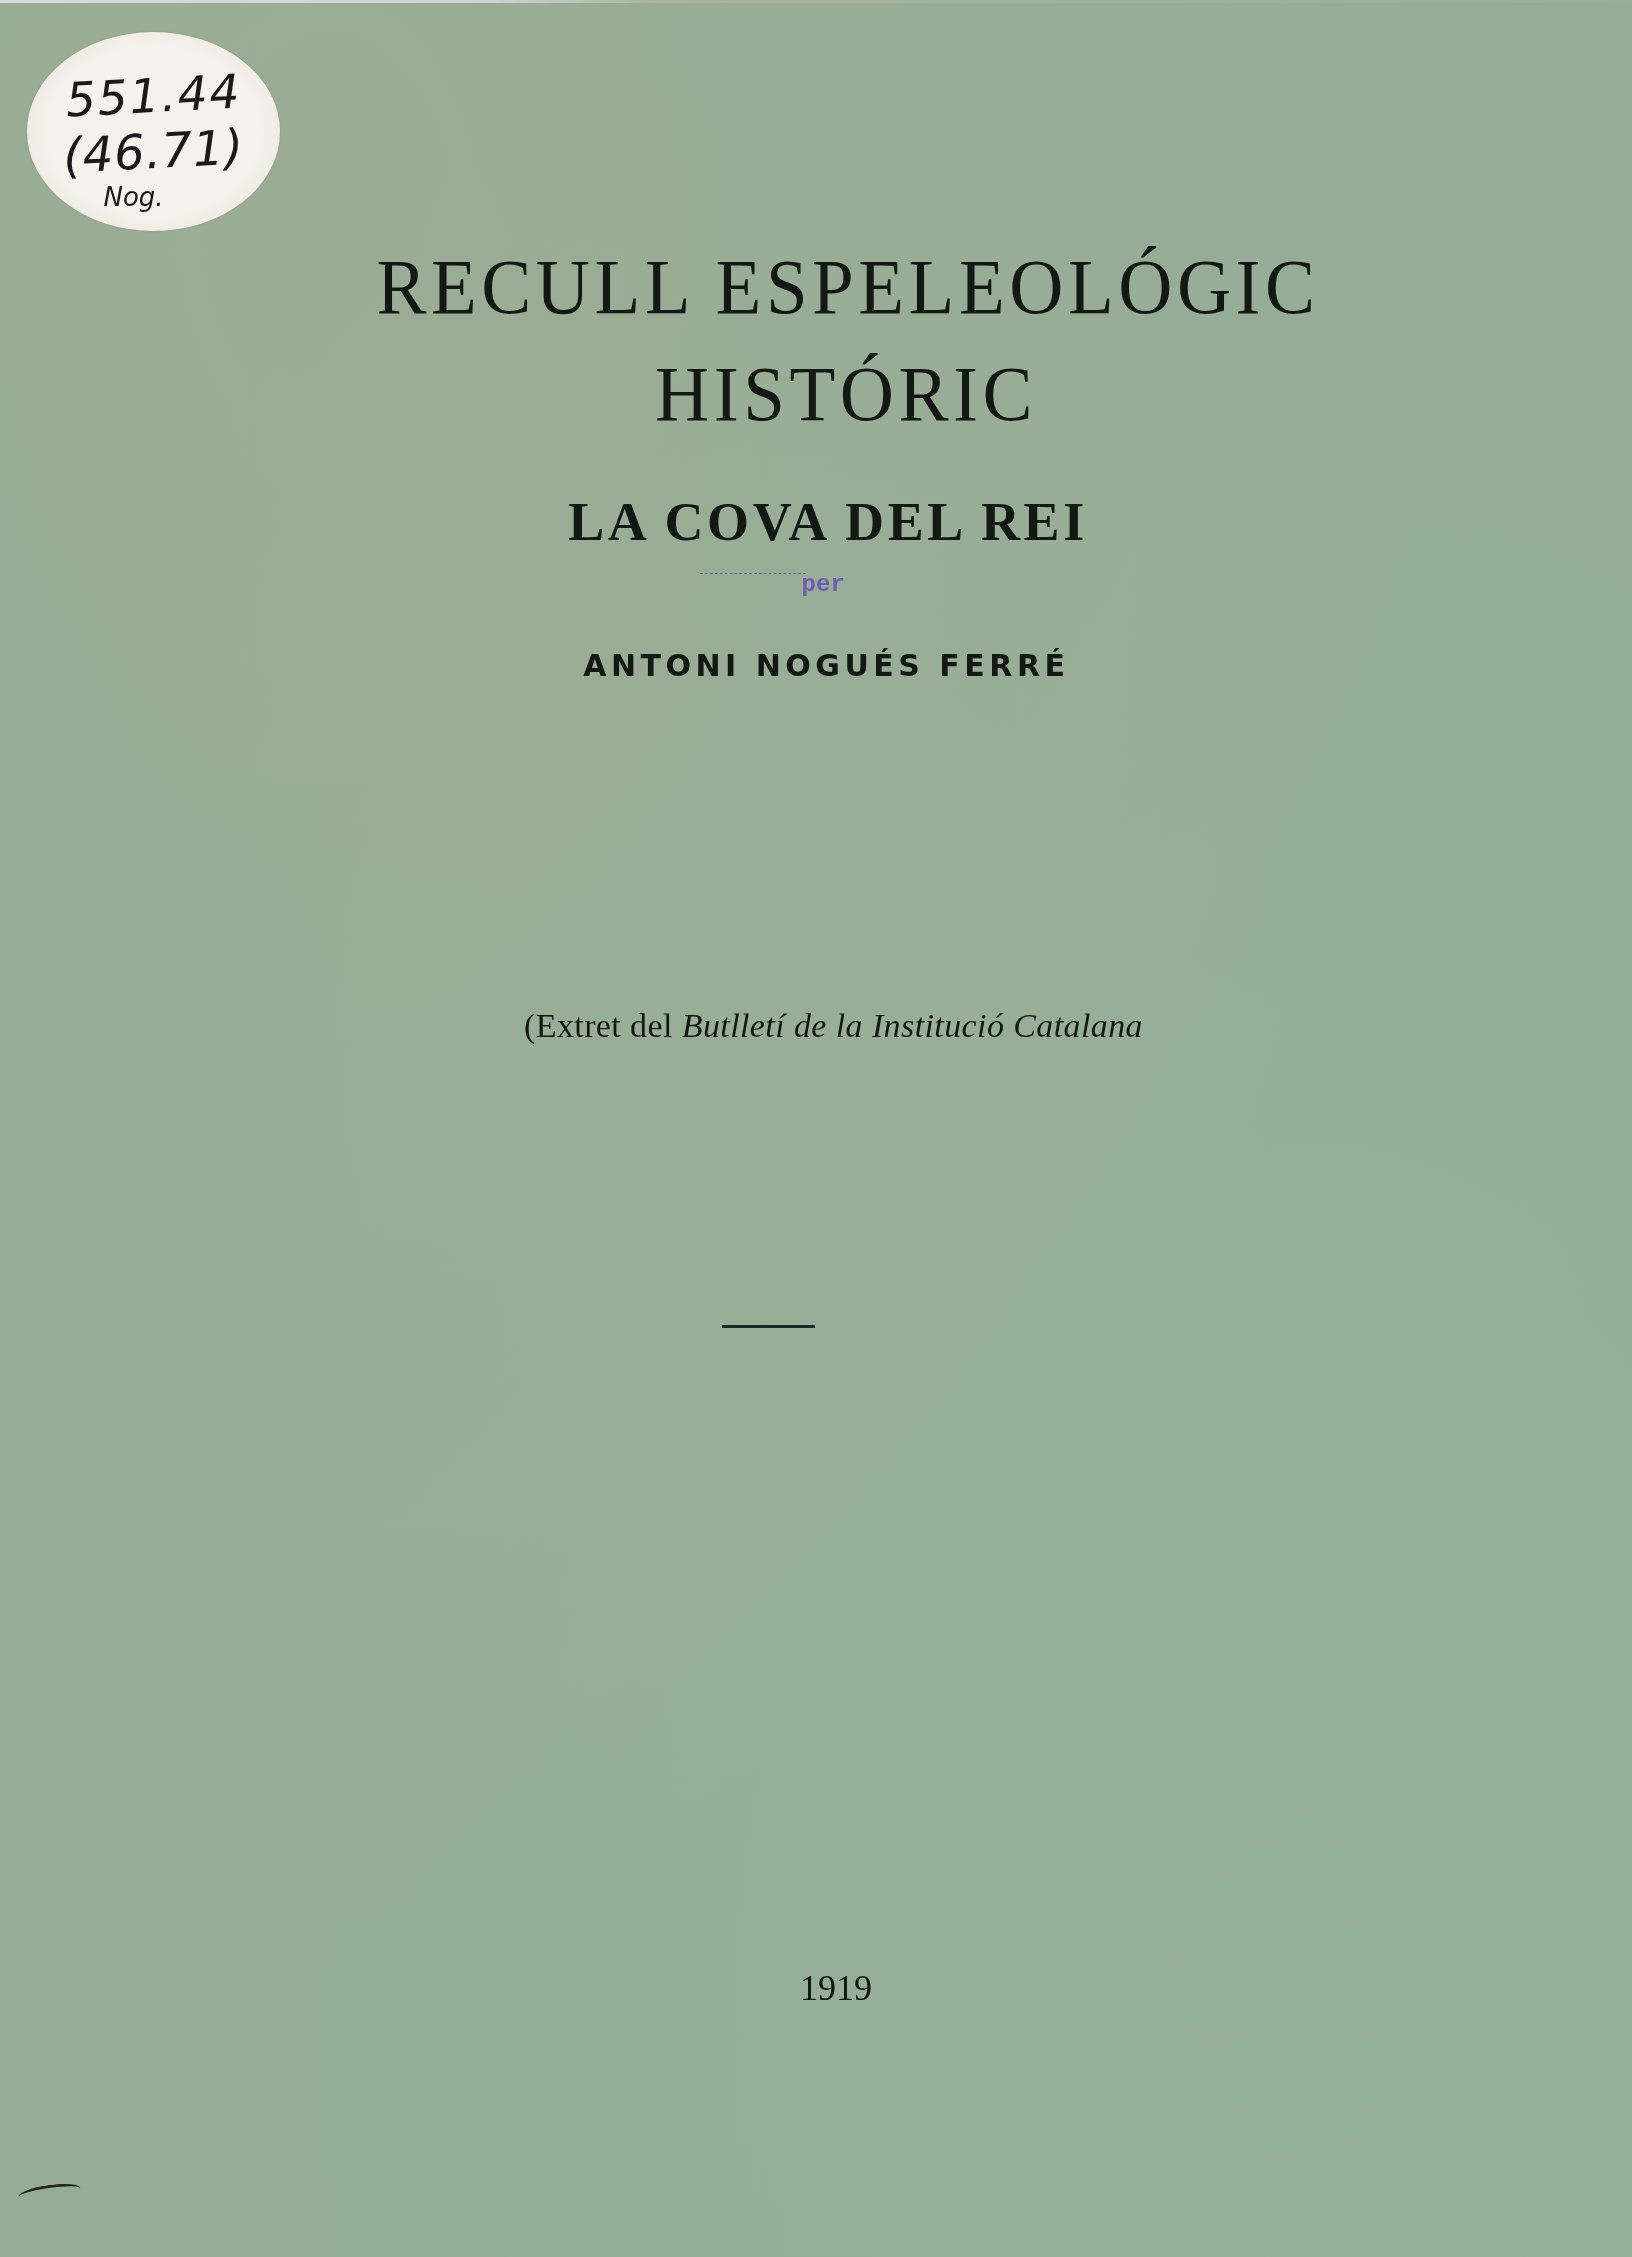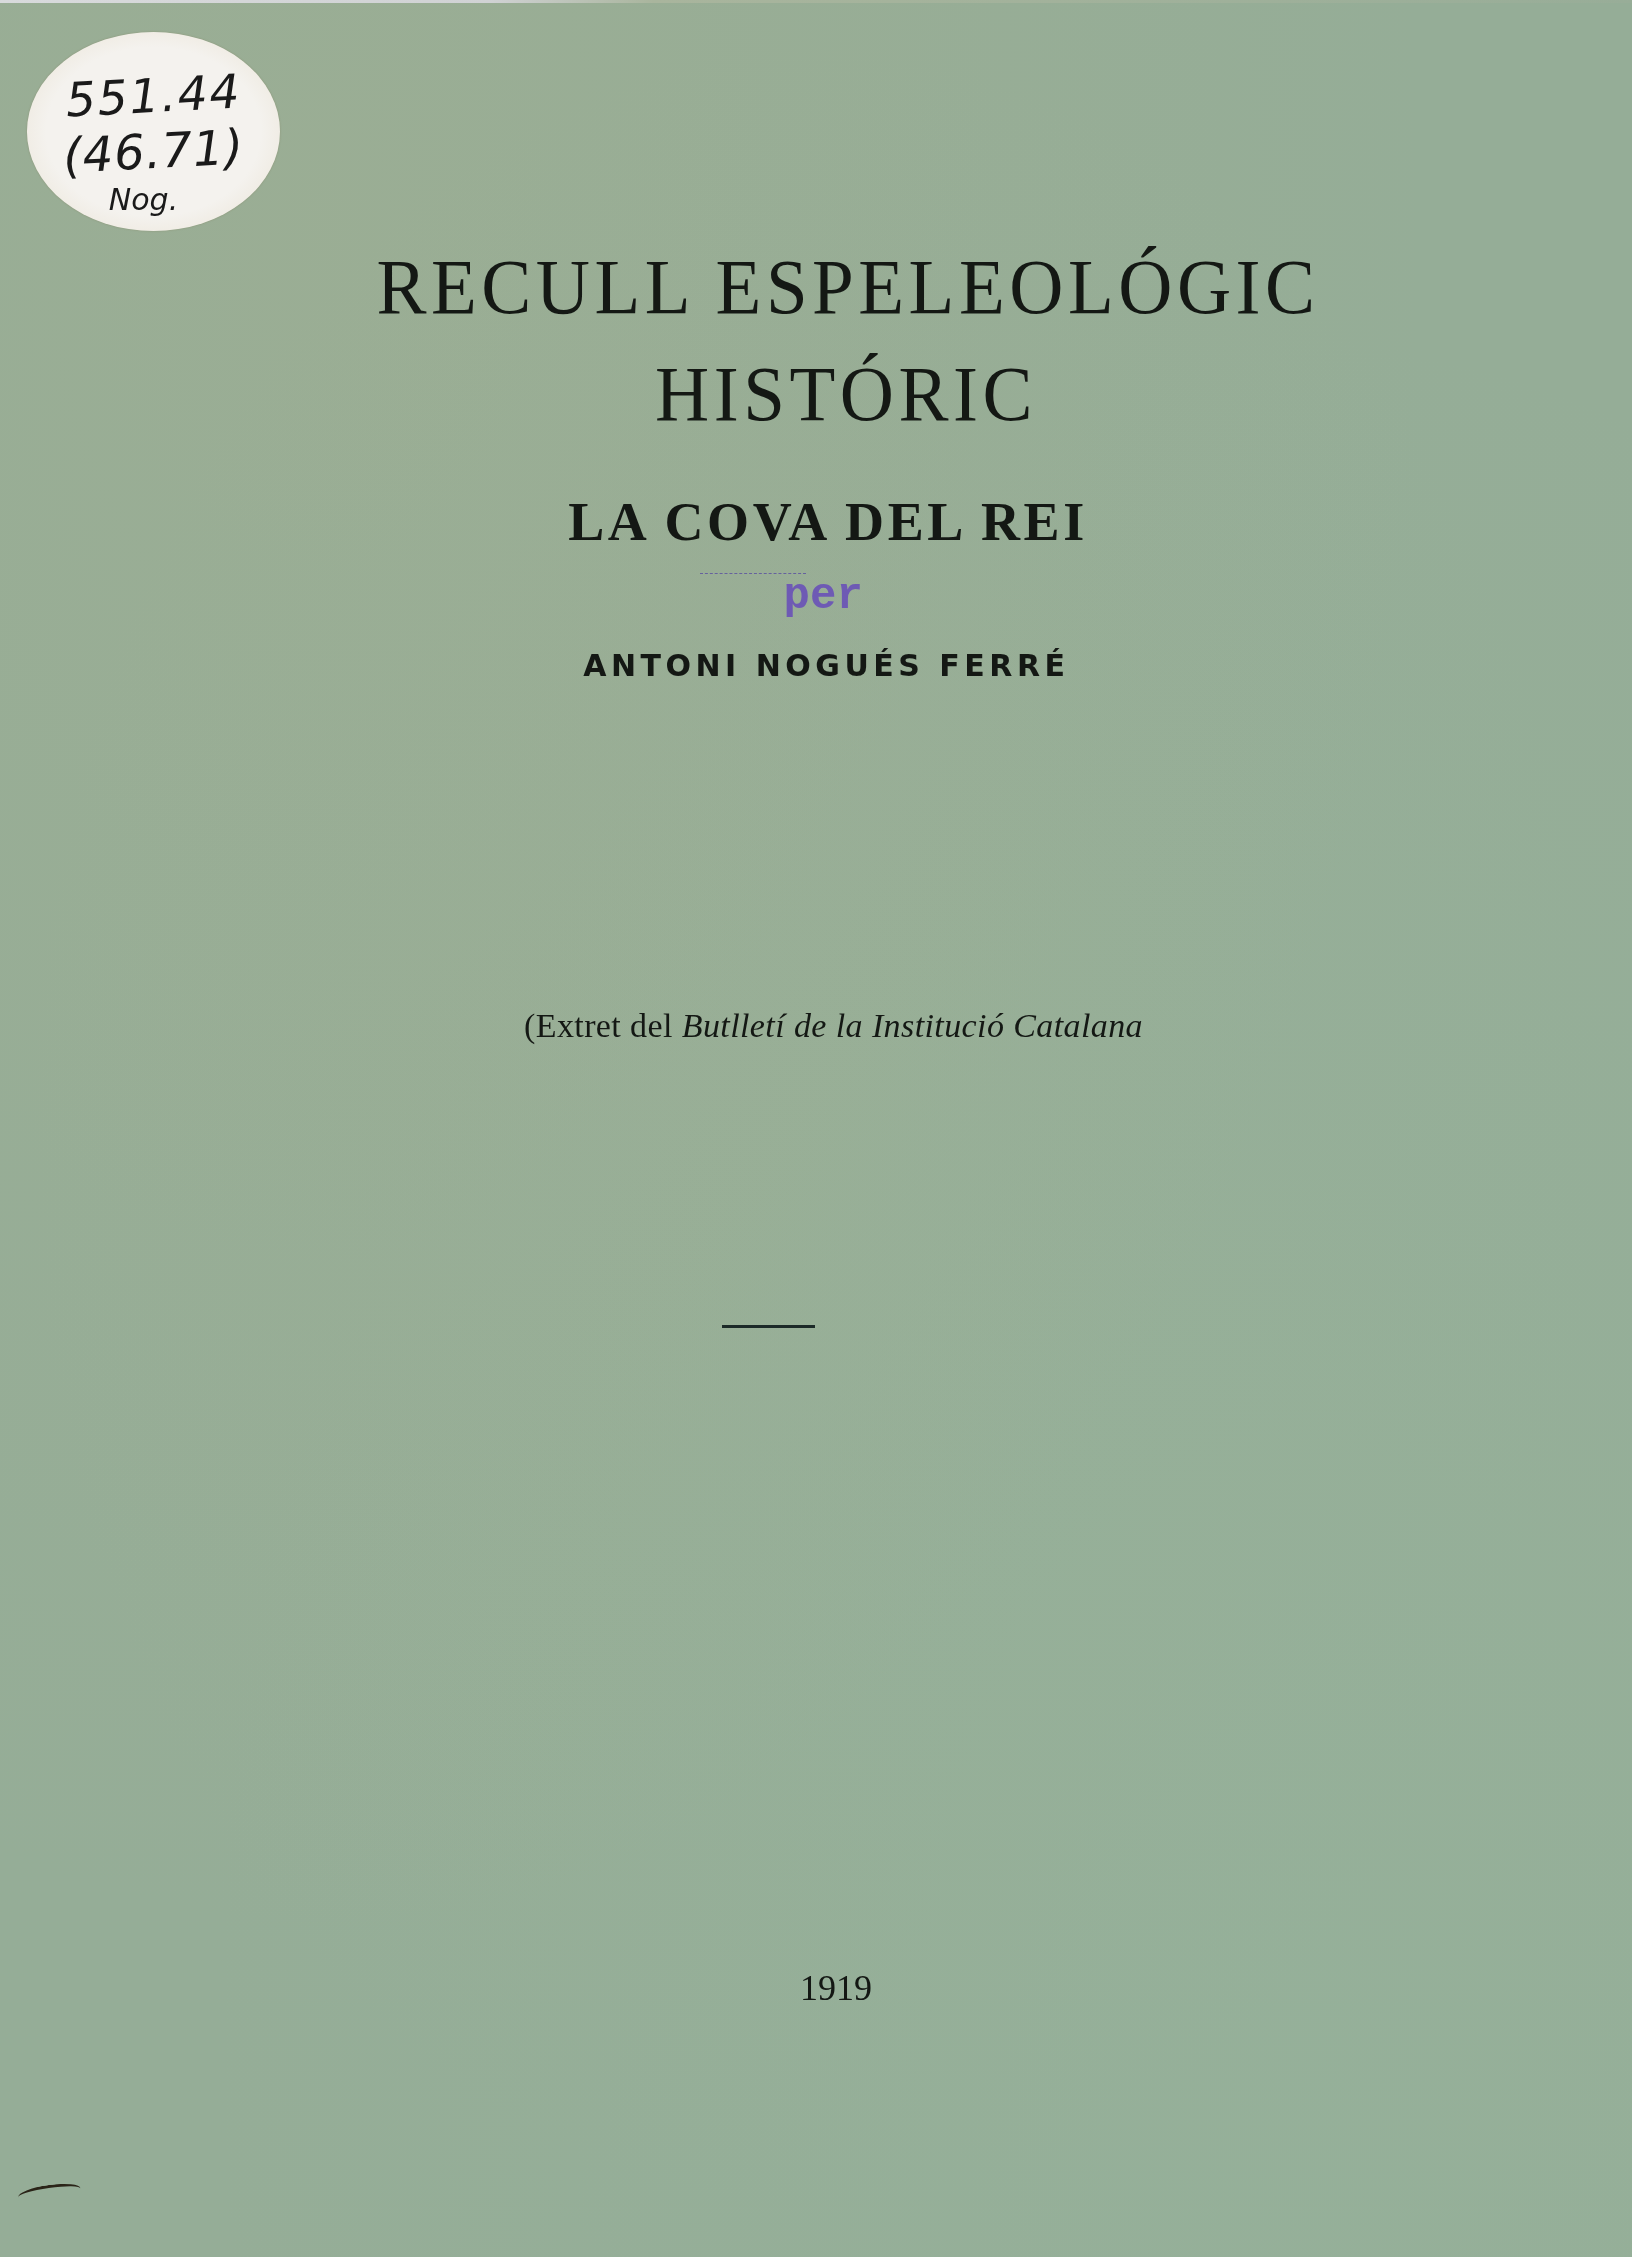--- a/index.html
+++ b/index.html
@@ -43,21 +43,21 @@
     .sticker .line {
       position: absolute;
       left: 0; right: 0;
       text-align: center;
       font-family: "DejaVu Sans", sans-serif;
       color: #1a1a1a;
       font-style: italic;
     }
     .sticker .l1 { top: 36px; font-size: 47px; letter-spacing: 1.8px; transform: rotate(-3deg); }
     .sticker .l2 { top: 91px; font-size: 48px; letter-spacing: 0.9px; transform: rotate(-3deg); }
-    .sticker .l3 { top: 150px; font-size: 30px; left: 54px; right: auto; width: 125px; }
+    .sticker .l3 { top: 150px; font-size: 26px; left: 44px; right: auto; width: 125px; }
 
     .center {
       position: absolute;
       left: 0; right: 0;
       text-align: center;
       color: #141814;
     }
     .title1 {
       top: 244px;
       font-size: 75px;
@@ -84,21 +84,21 @@
       position: absolute;
       top: 573px;
       left: 700px;
       width: 106px;
       height: 1.8px;
       border-top: 1.8px dashed #5a4fa0;
       opacity: 0.8;
     }
     .per {
       top: 571px;
-      font-size: 44px;
+      font-size: 24px;
       font-family: "Liberation Mono", monospace;
       font-weight: bold;
       color: #6a52b8;
       left: 13.4px;
       opacity: 0.9;
     }
     .author {
       top: 648px;
       font-size: 30px;
       letter-spacing: 4.5px;

